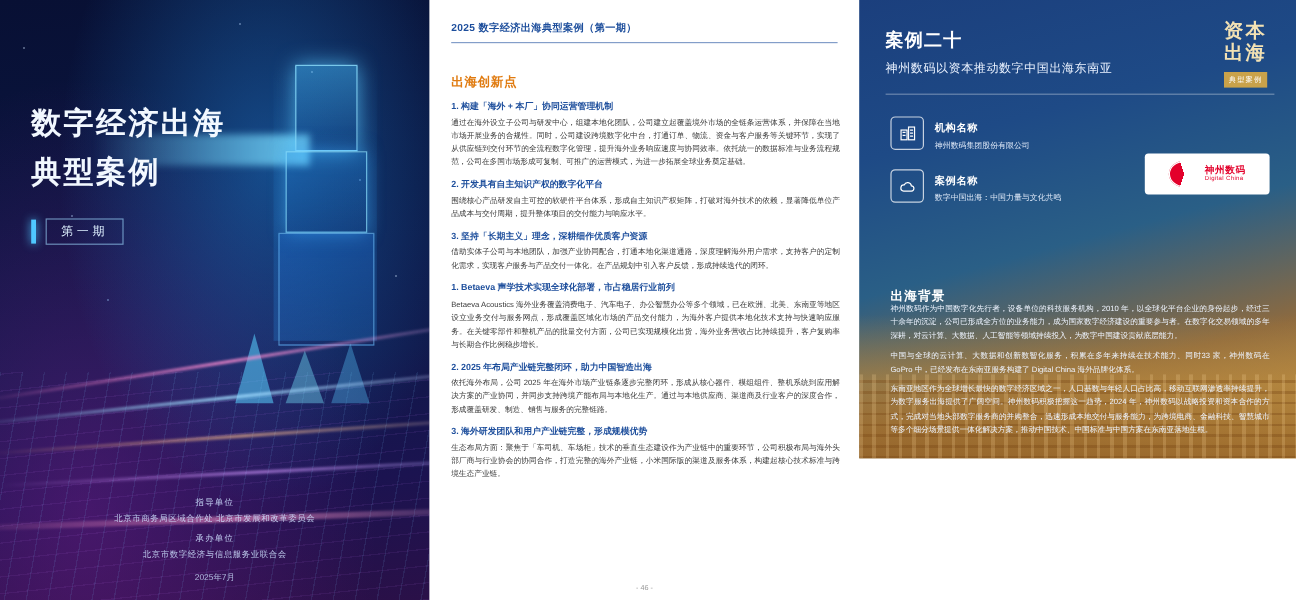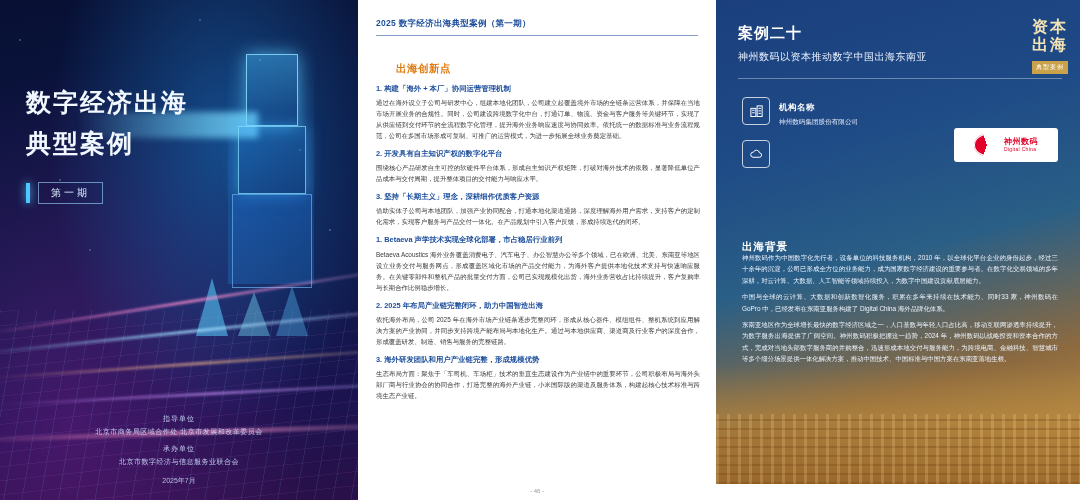--- a/index.html
+++ b/index.html
@@ -87,39 +87,39 @@
   .cf-line{font-size:7px;opacity:.85;letter-spacing:.5px;margin-bottom:7px;}
   .cf-date{font-size:7px;opacity:.8;margin-top:9px;}
 
   
   .textpage{position:relative;width:358px;height:500px;flex:0 0 358px;background:#ffffff;color:#222;}
   .tp-header{position:absolute;left:18px;top:18px;right:18px;}
   .tp-header .ttl{font-size:8.5px;color:#1d4e9c;font-weight:bold;letter-spacing:.3px;}
   .tp-header .rule{margin-top:5px;height:1px;background:#1d4e9c;opacity:.55;}
   .tp-body{position:absolute;left:18px;top:50px;right:16px;bottom:22px;}
   .sec-h{color:#e07b10;font-size:10.5px;font-weight:bold;margin:9px 0 5px;letter-spacing:.5px;}
-  .sec-h.first{margin-top:12px;margin-left:20px;}
+  .sec-h.first{margin-top:12px;}
   .sub-h{color:#1d4e9c;font-size:7.4px;font-weight:bold;margin:7px 0 3px;line-height:1.5;}
   .para{font-size:6.4px;line-height:1.72;color:#3a3a3a;text-align:justify;margin:0 0 4px;}
   .tp-pageno{position:absolute;left:0;right:0;bottom:6px;text-align:center;font-size:6px;color:#999;}
 
   
-  .casepage{position:relative;width:364px;height:484px;flex:1 1 auto;overflow:hidden;
+  .casepage{position:relative;width:364px;height:382px;flex:1 1 auto;overflow:hidden;
     background:linear-gradient(165deg,#1b3f7d 0%,#1e4a86 28%,#2a5f86 52%,#8d6a3f 76%,#c79a4a 100%);
     color:#fff;}
   .cp-city{position:absolute;left:0;right:0;bottom:0;height:120px;
     background:linear-gradient(180deg,rgba(200,150,70,0) 0%,rgba(190,140,60,.55) 45%,rgba(150,100,40,.85) 100%);}
   .cp-city:before{content:"";position:absolute;left:0;right:0;bottom:0;height:70px;
     background:
       repeating-linear-gradient(90deg,rgba(255,220,160,.20) 0 3px,transparent 3px 11px),
       repeating-linear-gradient(0deg,rgba(120,70,20,.35) 0 2px,transparent 2px 9px);}
   .cp-head{position:absolute;left:22px;top:24px;right:18px;}
   .cp-title1{font-size:15px;font-weight:bold;letter-spacing:1px;color:#ffffff;}
   .cp-title2{margin-top:7px;font-size:10px;color:#eaf2ff;letter-spacing:.5px;}
-  .cp-stamp{position:absolute;right:12px;top:18px;text-align:right;}
+  .cp-stamp{position:absolute;right:24px;top:18px;text-align:right;}
   .cp-stamp .big{font-size:16px;font-weight:bold;color:#f3e2b4;line-height:1.15;letter-spacing:2px;}
   .cp-stamp .seal{margin-top:4px;display:inline-block;font-size:6px;color:#fff;
     background:#c9a24a;padding:2px 4px;letter-spacing:1px;}
   .cp-rule{position:absolute;left:22px;right:18px;top:78px;height:1px;background:rgba(255,255,255,.35);}
 
   .cp-info{position:absolute;left:26px;top:96px;width:200px;}
   .info-row{display:flex;align-items:center;gap:9px;margin-bottom:13px;}
   .info-ic{flex:0 0 26px;width:26px;height:26px;border:1px solid rgba(255,255,255,.75);
     border-radius:4px;display:flex;align-items:center;justify-content:center;}
   .info-ic svg{width:15px;height:15px;}
@@ -247,20 +247,24 @@
           <span class="val" style="display:block">神州数码集团股份有限公司</span>
         </span>
       </div>
 
       <div class="info-row">
         <span class="info-ic">
           <svg viewBox="0 0 24 24" fill="none" stroke="#ffffff" stroke-width="1.6">
             <path d="M6.5 18h10a3.5 3.5 0 0 0 .3-7 5 5 0 0 0-9.6-1.2A3.6 3.6 0 0 0 6.5 18z"></path>
           </svg>
         </span>
+        <span class="info-tx">
+          <span class="lbl">案例名称</span>
+          <span class="val" style="display:block">数字中国出海：中国力量与文化共鸣</span>
+        </span>
       </div>
 
     </div>
 
     <div class="cp-logo">
       <span class="swoosh"></span>
       <span class="lg-tx">
         <span class="lg-cn" style="display:block">神州数码</span>
         <span class="lg-en" style="display:block">Digital China</span>
       </span>

